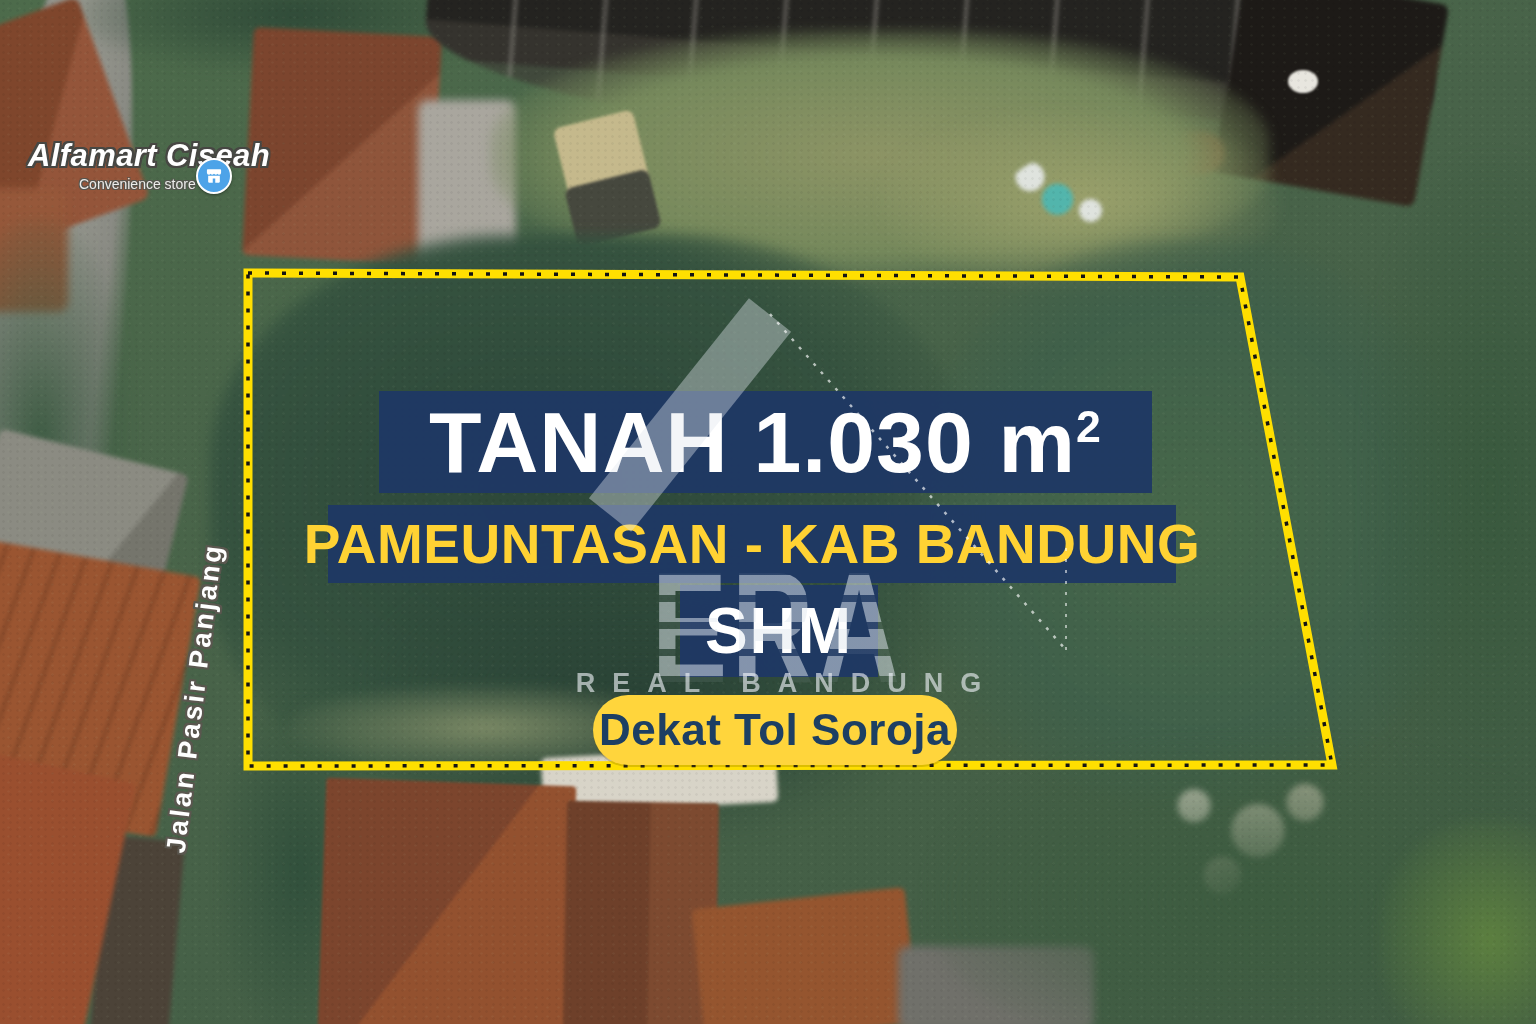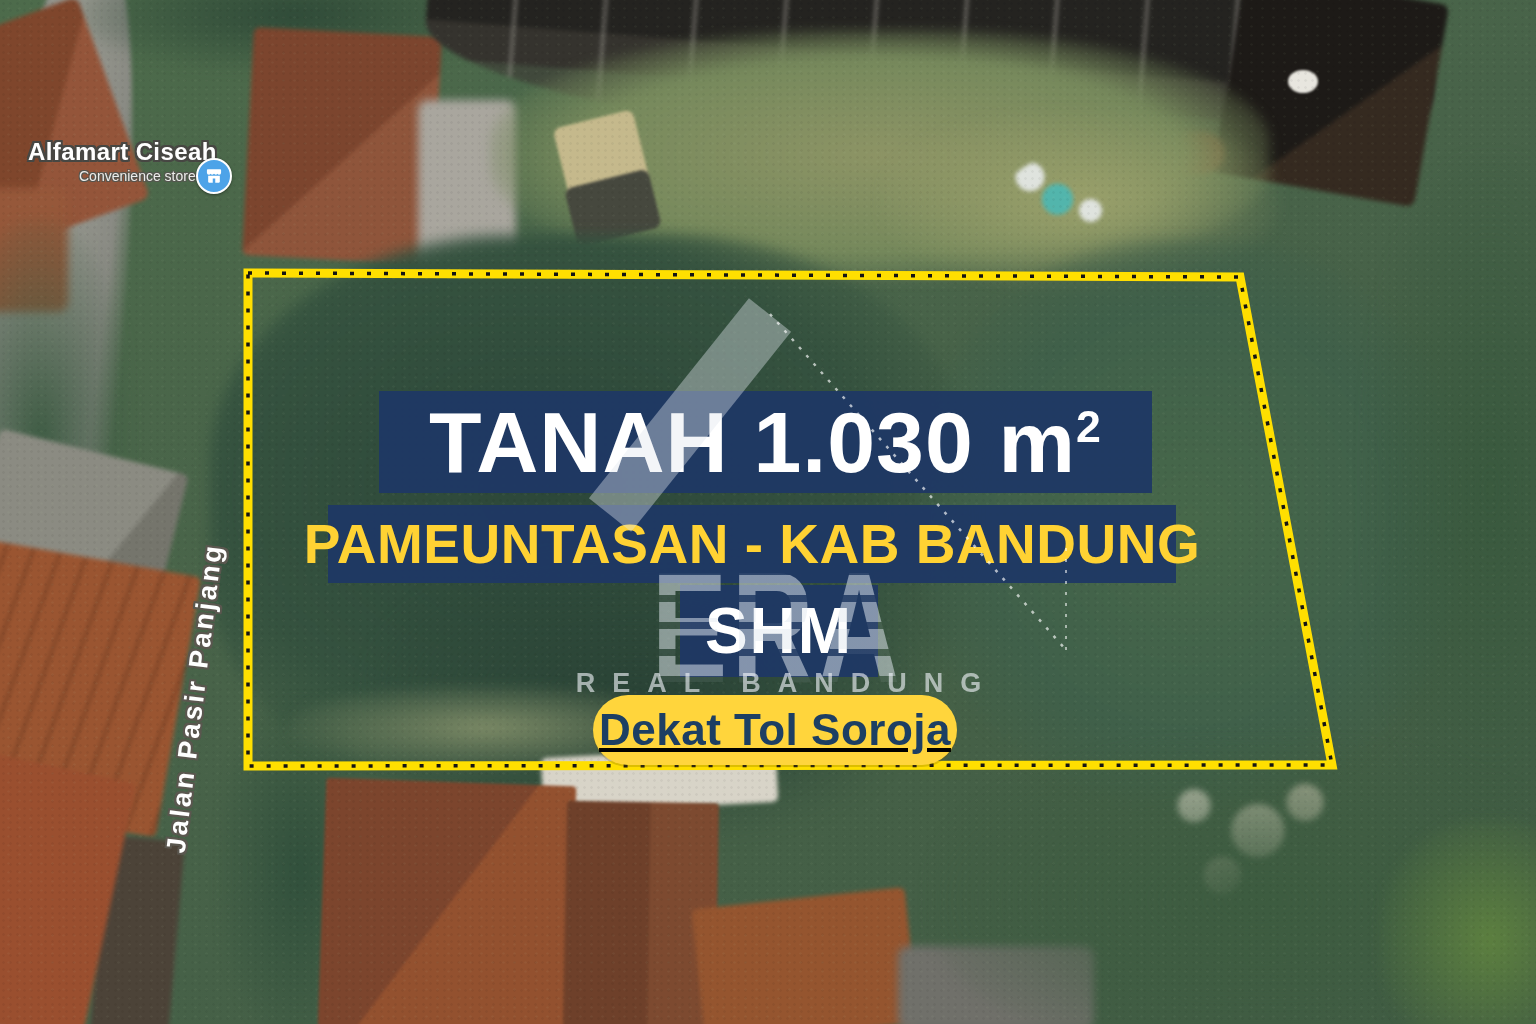--- a/index.html
+++ b/index.html
@@ -66,22 +66,22 @@
       radial-gradient(circle at 40% 72%,#a3a590 0 18px,rgba(163,165,144,0) 19px);}
   .speckle{left:0;top:0;width:1536px;height:1024px;border-radius:0;
     background-image:radial-gradient(rgba(0,0,0,0.10) 1px,rgba(0,0,0,0) 1.6px);
     background-size:7px 7px;opacity:.45;}
   .speckle2{left:0;top:0;width:1536px;height:1024px;border-radius:0;
     background-image:radial-gradient(rgba(190,210,170,0.10) 1px,rgba(0,0,0,0) 1.7px);
     background-size:11px 9px;background-position:3px 4px;opacity:.5;}
 
   
   .poi-label{left:28px;top:138px;color:#fff;}
-  .poi-title{font-size:24px;font-weight:bold;letter-spacing:.4px;white-space:nowrap;
-    text-shadow:-2px -2px 0 #474743,2px -2px 0 #474743,-2px 2px 0 #474743,2px 2px 0 #474743,0 2px 0 #474743,0 -2px 0 #474743,2px 0 0 #474743,-2px 0 0 #474743;}
+  .poi-title{font-size:31px;font-weight:bold;letter-spacing:.4px;white-space:nowrap;
+    text-shadow:-2px -2px 0 #474743,2px -2px 0 #474743,-2px 2px 0 #474743,2px 2px 0 #474743,0 2px 0 #474743,0 -2px 0 #474743,2px 0 0 #474743,-2px 0 0 #474743;font-style:italic;}
   .poi-sub{font-size:14px;color:#ececea;margin-top:2px;margin-left:22px;white-space:nowrap;
     text-shadow:-1px -1px 0 #55554f,1px -1px 0 #55554f,-1px 1px 0 #55554f,1px 1px 0 #55554f;padding-left:29px;}
   .poi-icon{left:196px;top:158px;width:36px;height:36px;border-radius:50%;
     background:var(--poi-icon-blue,#4DA3E8);border:2px solid #fff;
     display:flex;align-items:center;justify-content:center;box-shadow:0 1px 3px rgba(0,0,0,.4);}
   .road-label{left:195px;top:698px;transform:translate(-50%,-50%) rotate(-83deg);
     font-size:27px;font-weight:bold;color:#fff;letter-spacing:3px;white-space:nowrap;
     text-shadow:-2px -2px 0 #5a574f,2px -2px 0 #5a574f,-2px 2px 0 #5a574f,2px 2px 0 #5a574f,0 2px 0 #5a574f,0 -2px 0 #5a574f,2px 0 0 #5a574f,-2px 0 0 #5a574f;}
 
   
@@ -95,21 +95,21 @@
   .banner-title .txt{color:#fff;font-size:86px;font-weight:bold;letter-spacing:1px;line-height:1;white-space:nowrap;}
   .banner-title sup{font-size:0.52em;vertical-align:super;line-height:0;}
   .banner-location{left:328px;top:505px;width:848px;height:78px;background:rgba(31,56,100,0.95);text-align:center;}
   .banner-location .txt{color:var(--accent-yellow,#FFD233);font-size:55px;font-weight:bold;letter-spacing:.5px;white-space:nowrap;}
   .shm-box{left:680px;top:585px;width:198px;height:92px;background:rgba(31,56,100,0.95);}
   .shm-box .txt{color:#fff;font-size:64px;font-weight:bold;letter-spacing:2px;}
 
   
   .badge-pill{left:593px;top:695px;width:364px;height:70px;border-radius:35px;
     background:var(--badge-yellow,#FFD53C);display:flex;align-items:center;justify-content:center;
-    box-shadow:0 2px 0 rgba(120,90,0,0.25);text-decoration:underline;}
+    box-shadow:0 2px 0 rgba(120,90,0,0.25);}
   .badge-pill .txt{color:var(--badge-text,#1D3F63);font-size:44px;font-weight:bold;letter-spacing:.5px;white-space:nowrap;}
 
   
   .watermark{left:8px;top:0;width:1536px;height:1024px;pointer-events:none;}
   .wm-svg{position:absolute;left:0;top:0;width:1536px;height:1024px;}
   .era-text{position:absolute;left:770px;top:548px;transform:translateX(-50%) scaleX(0.72);transform-origin:50% 0;
     font-size:158px;font-weight:bold;letter-spacing:6px;line-height:1;white-space:nowrap;
     background-image:repeating-linear-gradient(to bottom,rgba(226,233,240,0.52) 0 20px,rgba(226,233,240,0.08) 20px 27px);
     -webkit-background-clip:text;background-clip:text;color:transparent;}
   .wm-tagline{position:absolute;left:779px;top:668px;transform:translateX(-50%);

